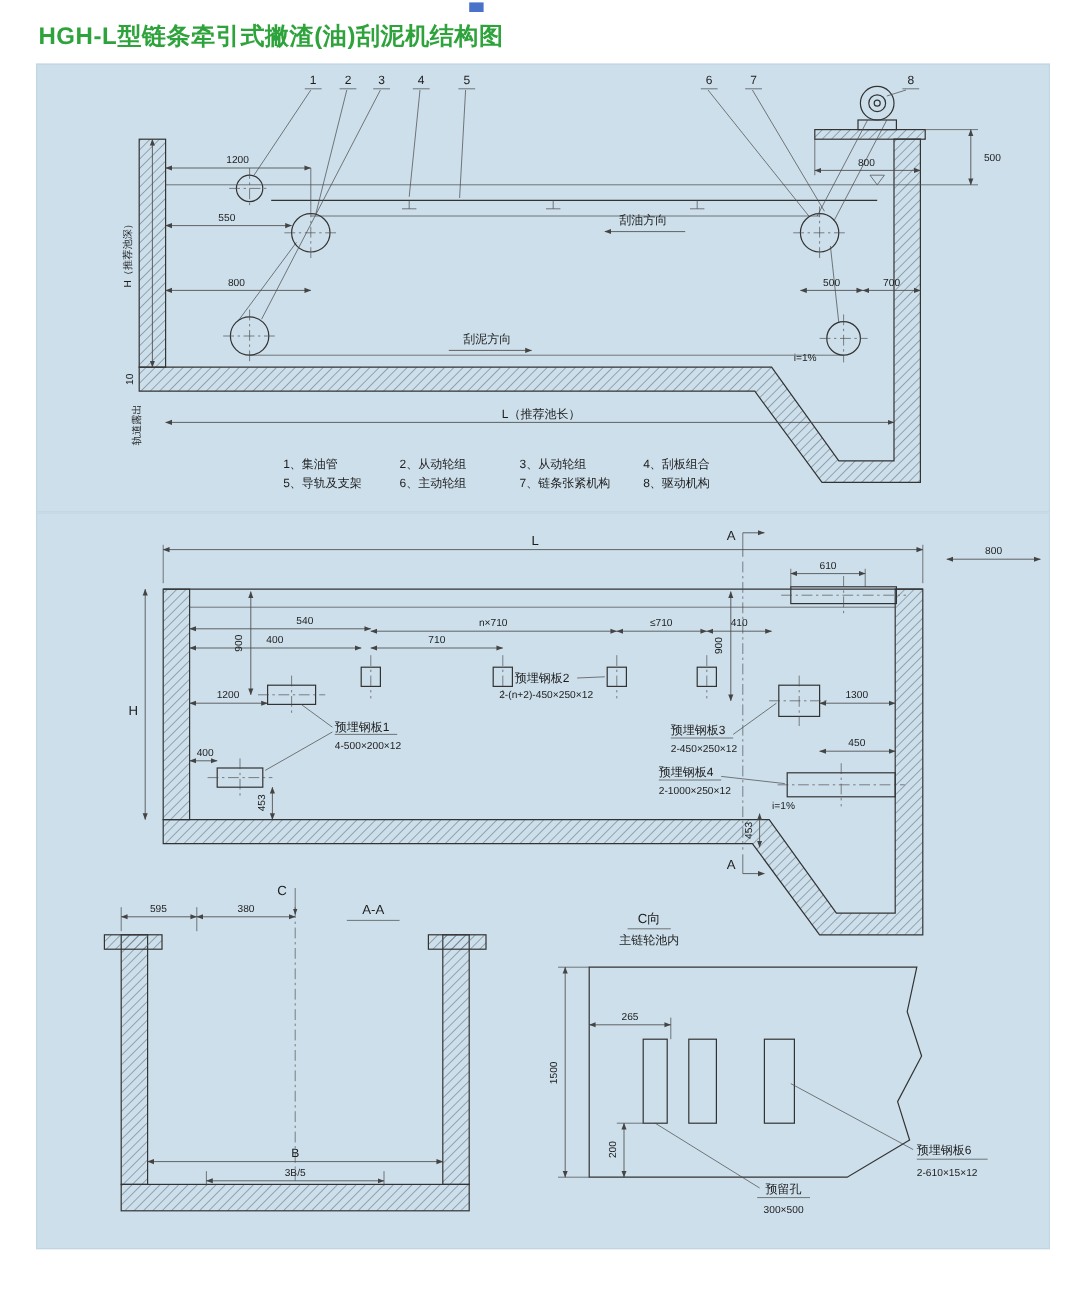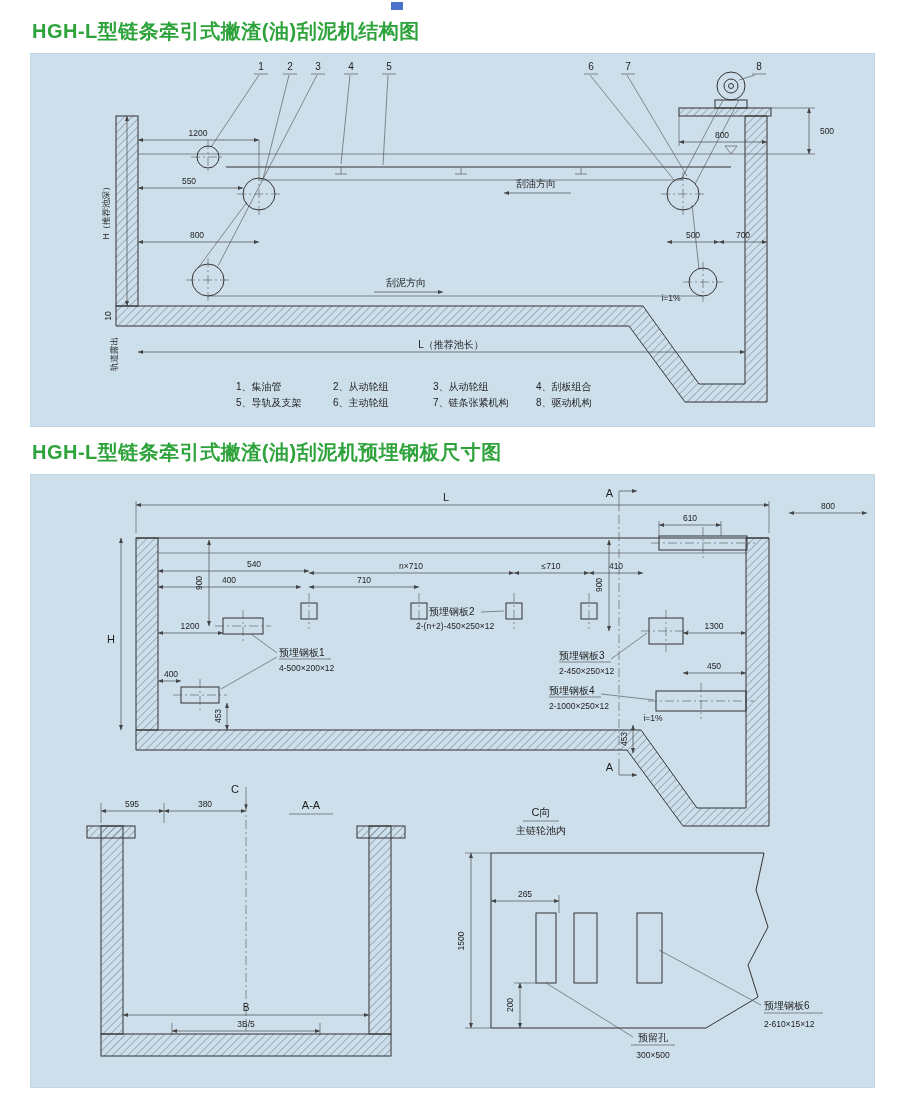--- a/index.html
+++ b/index.html
@@ -166,21 +166,20 @@
         <text class="t10" x="402" y="336">3、从动轮组</text>
         <text class="t10" x="505" y="336">4、刮板组合</text>
         <text class="t10" x="205" y="352">5、导轨及支架</text>
         <text class="t10" x="302" y="352">6、主动轮组</text>
         <text class="t10" x="402" y="352">7、链条张紧机构</text>
         <text class="t10" x="505" y="352">8、驱动机构</text>
       </g>
     </svg>
   </div>
 
-  <div class="sec-title">HGH-L型链条牵引式撇渣(油)刮泥机预埋钢板尺寸图</div>
 
   <div class="panel" style="width:845px;height:614px;">
     <svg width="843" height="612" viewBox="0 0 843 612">
       <defs>
         <pattern id="hp2" width="5.5" height="5.5" patternUnits="userSpaceOnUse" patternTransform="rotate(45)">
           <line x1="0" y1="0" x2="0" y2="5.5" stroke="#5d6f7b" stroke-width="0.9"></line>
         </pattern>
         <marker id="ar2" viewBox="0 0 10 10" refX="9.5" refY="5" markerWidth="8" markerHeight="8" orient="auto-start-reverse">
           <path d="M0,1.2 L10,5 L0,8.8 Z" fill="#444"></path>
         </marker>

